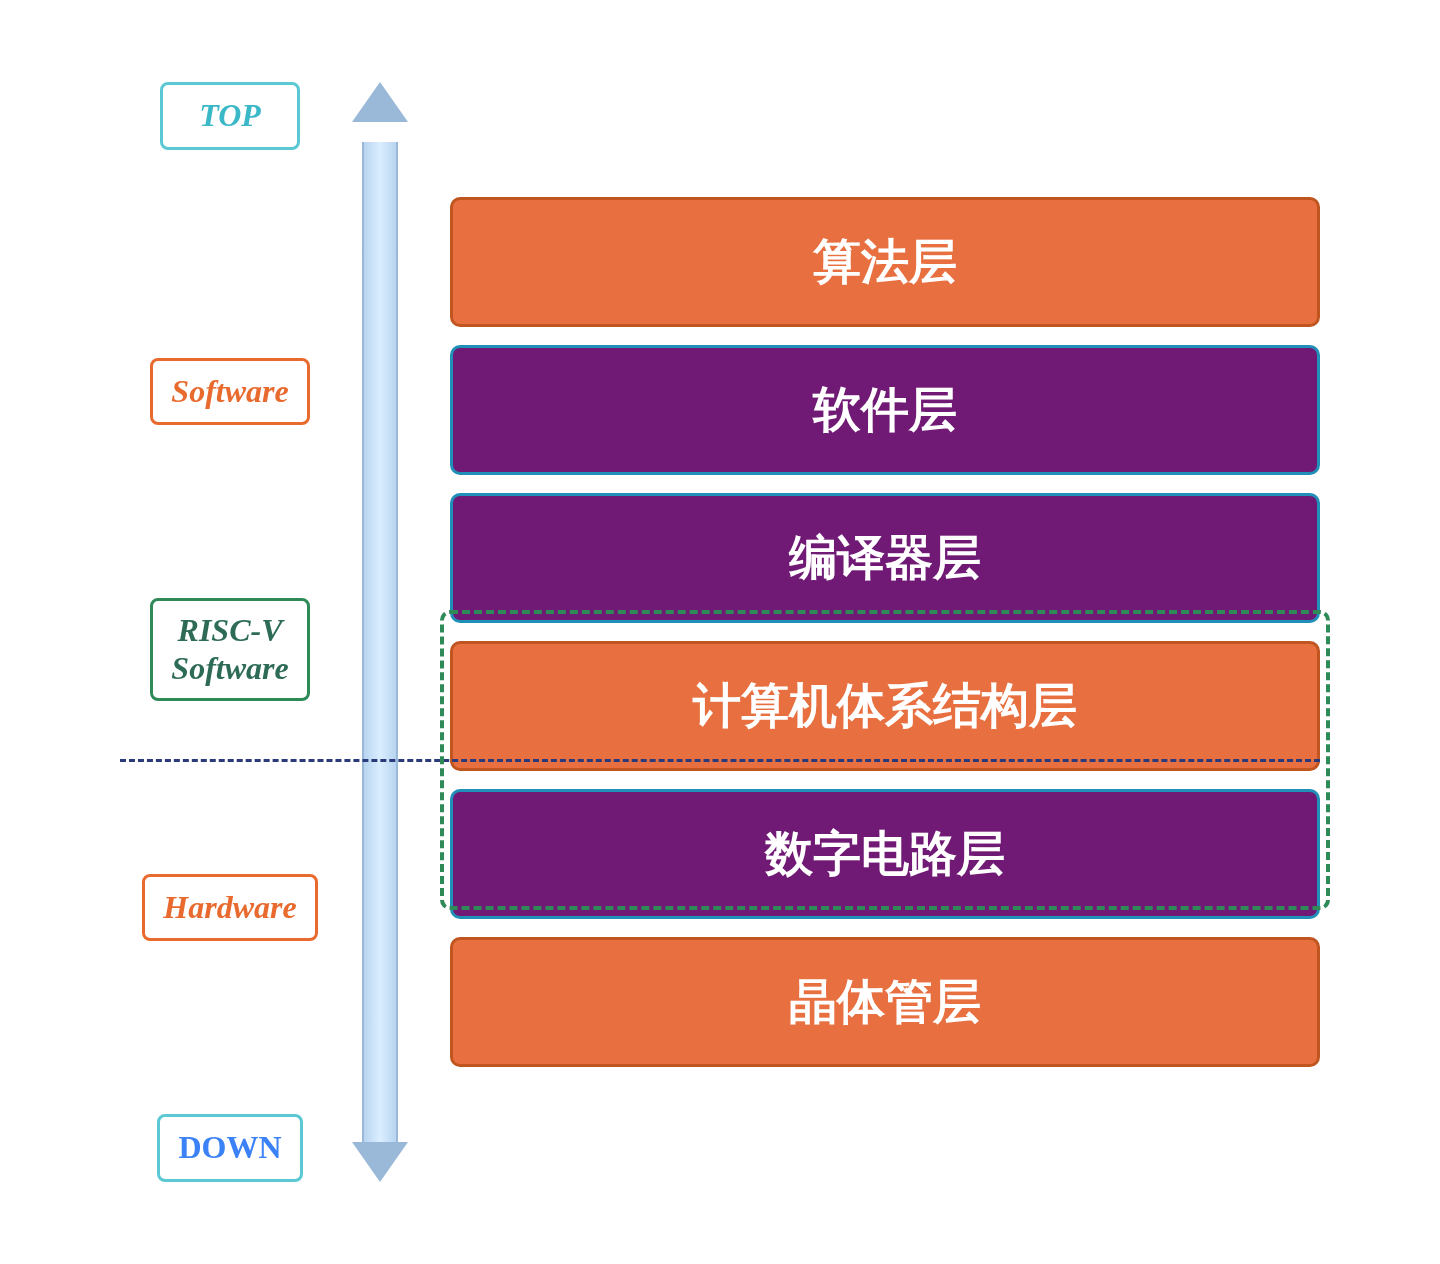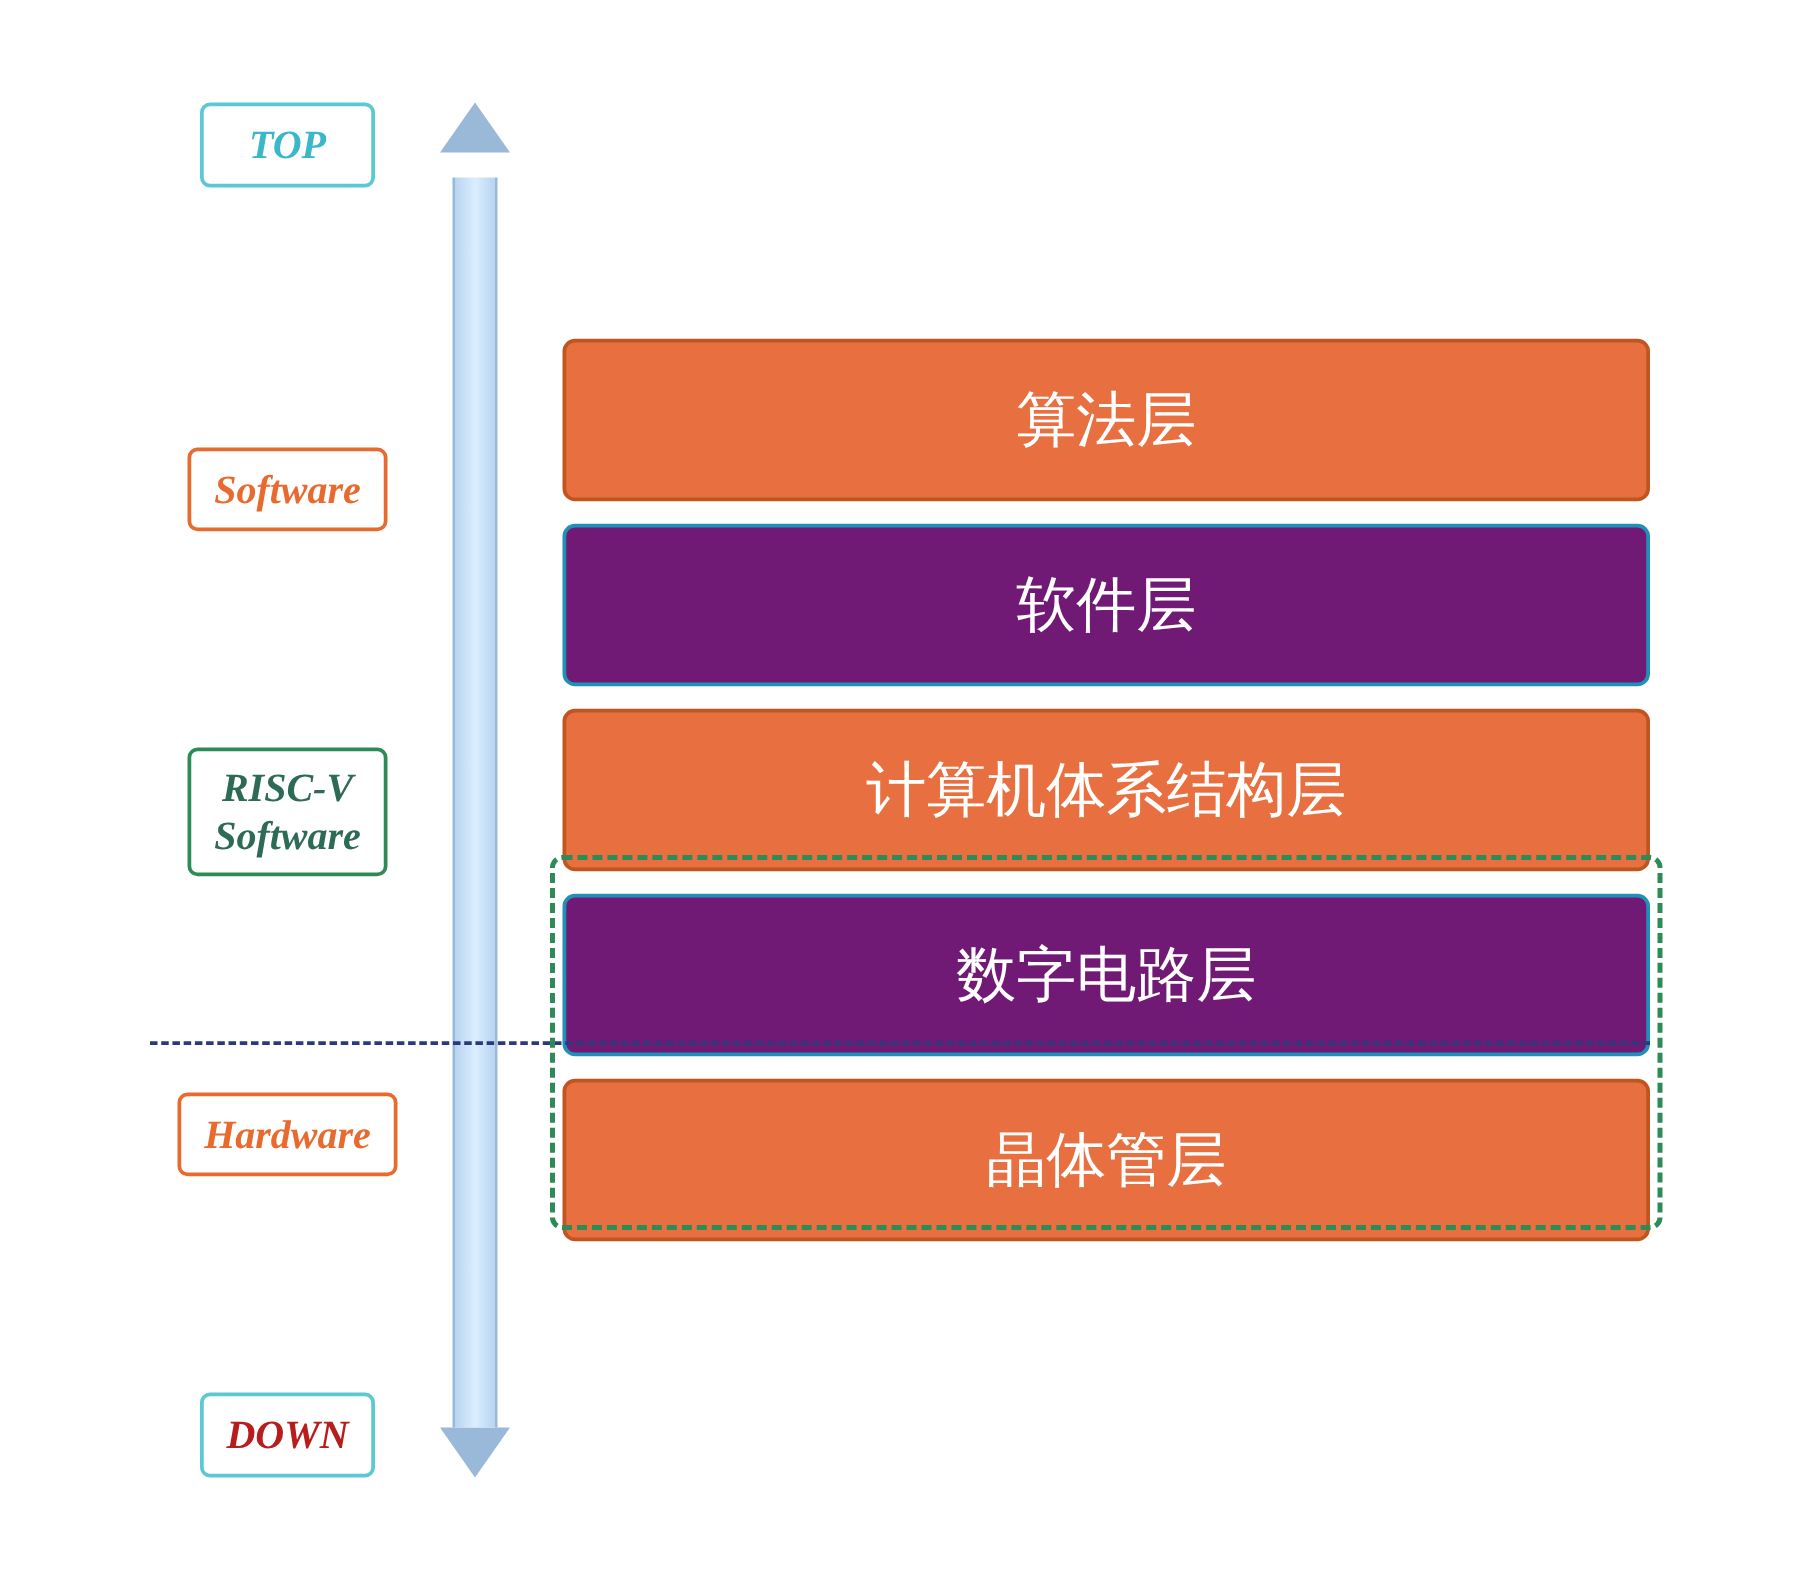--- a/index.html
+++ b/index.html
@@ -70,22 +70,21 @@
 
     .label-hardware {
       border: 3px solid #E86A2E;
       color: #E86A2E;
       font-style: italic;
       align-self: center;
     }
 
     .label-down {
       border: 3px solid #5BC8D4;
-      color: #b91c1c;
-      font-style: italic;
+      color: #3b82f6;
       align-self: center;
     }
 
     
     .arrow-column {
       display: flex;
       flex-direction: column;
       align-items: center;
       justify-content: center;
       width: 80px;
@@ -132,21 +131,21 @@
       position: relative;
     }
 
     .layer-box {
       border-radius: 10px;
       height: 130px;
       display: flex;
       align-items: center;
       justify-content: center;
       font-size: 48px;
-      font-weight: normal;
+      font-weight: bold;
       color: white;
       border: 3px solid rgba(255,255,255,0.3);
     }
 
     .layer-orange {
       background-color: #E87040;
       border-color: #c05520;
     }
 
     .layer-blue {
@@ -214,20 +213,23 @@
 
     <div class="horizontal-dashed" style="top: 562px;">
     </div>
 
     <div class="layer-box layer-orange">
       <span>算法层</span>
     </div>
     <div class="layer-box layer-blue">
       <span>软件层</span>
     </div>
+    <div class="layer-box layer-blue">
+      <span>编译器层</span>
+    </div>
     <div class="layer-box layer-orange">
       <span>计算机体系结构层</span>
     </div>
     <div class="layer-box layer-blue">
       <span>数字电路层</span>
     </div>
     <div class="layer-box layer-orange">
       <span>晶体管层</span>
     </div>
 

